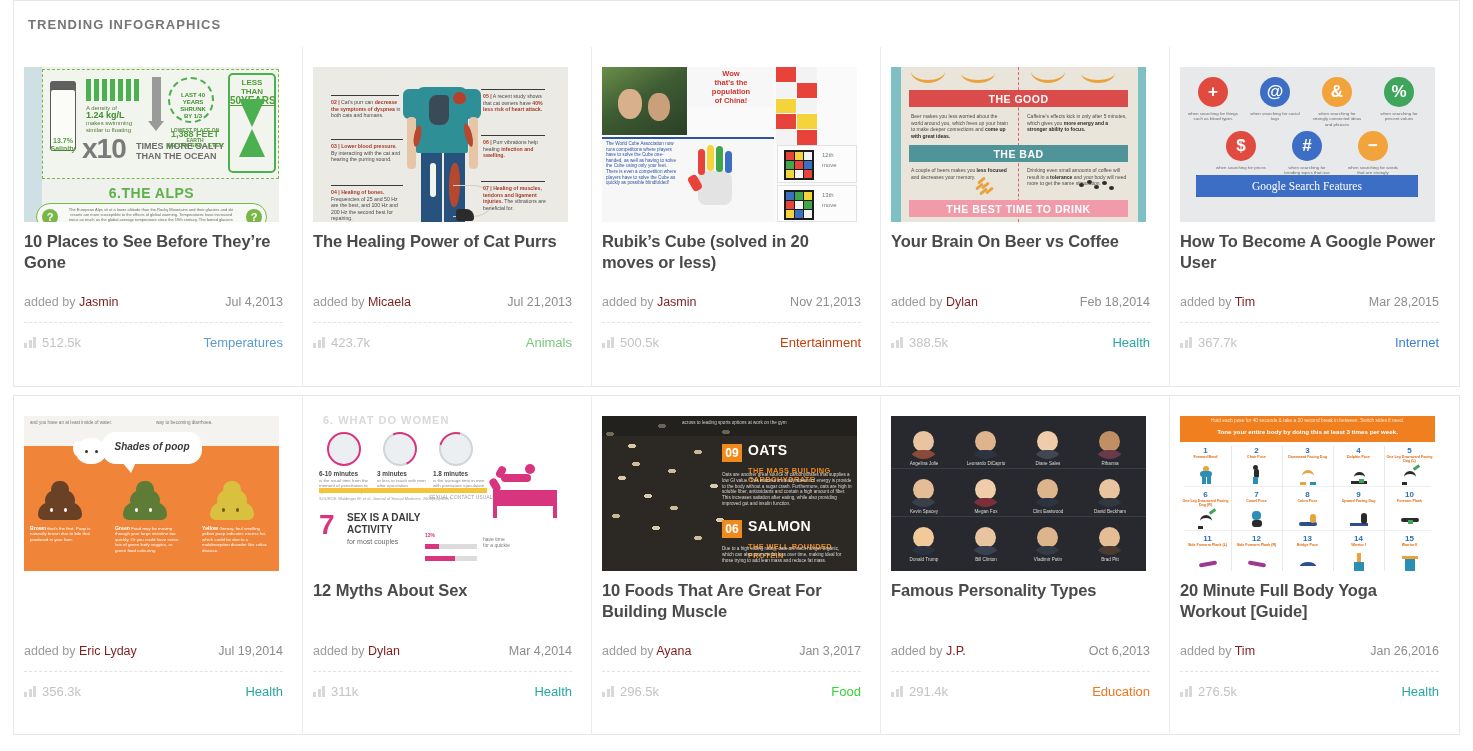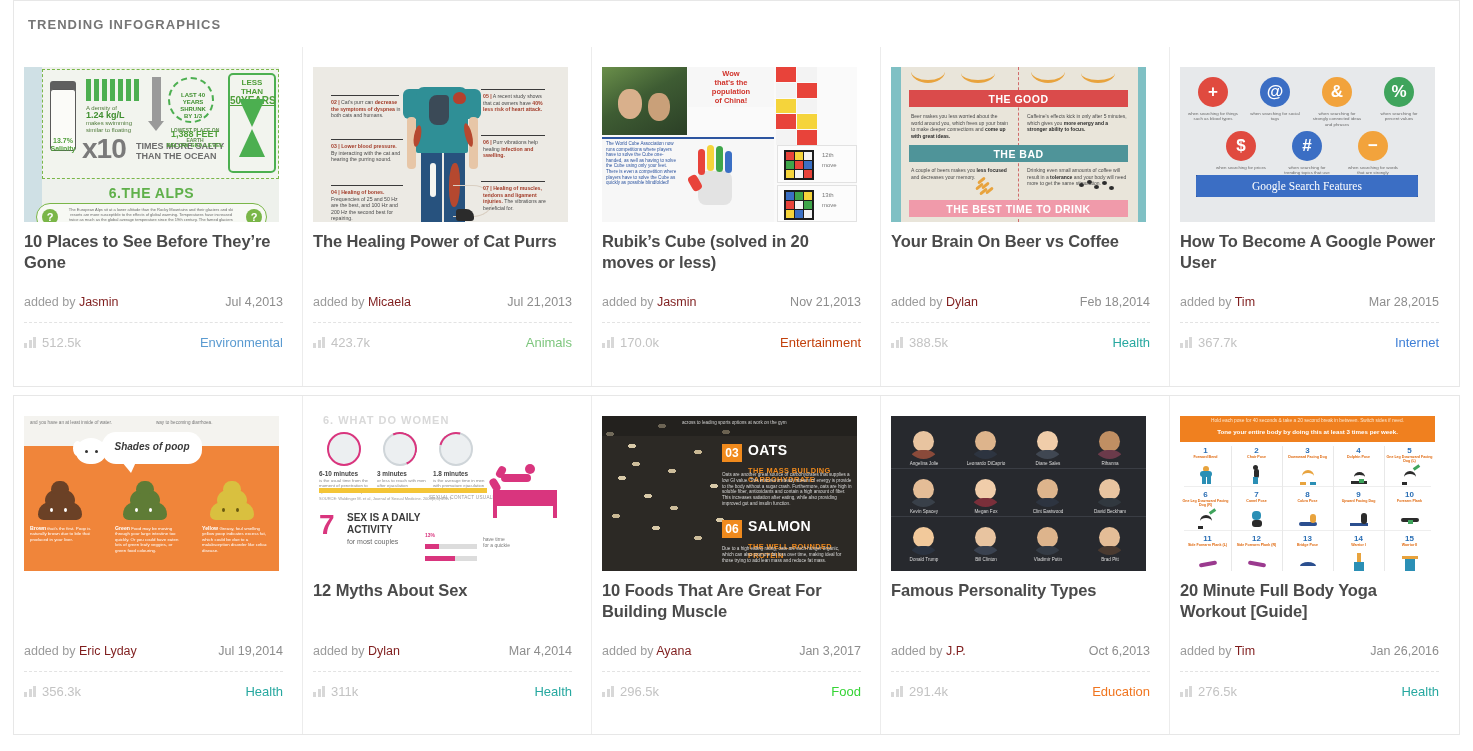--- a/index.html
+++ b/index.html
@@ -353,21 +353,21 @@
       <div class="divider"></div>
       <div class="stats">
         <div class="views">
           <span class="bars">
               <i></i>
               <i></i>
               <i></i>
             </span>
           <span class="views-count">512.5k</span>
         </div>
-        <div class="category" style="color:#5b9bd1">Environmental</div>
+        <div class="category" style="color:#5b9bd1">Temperatures</div>
       </div>
     </div>
 
     <div class="card">
       <div class="thumb-wrap">
         <div class="thumb th2">
           <div class="sleeveL"></div>
             <div class="sleeveR"></div>
           <div class="armL"></div>
             <div class="armR"></div>
@@ -484,21 +484,21 @@
         <div class="date">Nov 21,2013</div>
       </div>
       <div class="divider"></div>
       <div class="stats">
         <div class="views">
           <span class="bars">
               <i></i>
               <i></i>
               <i></i>
             </span>
-          <span class="views-count">170.0k</span>
+          <span class="views-count">500.5k</span>
         </div>
         <div class="category" style="color:#c2410c">Entertainment</div>
       </div>
     </div>
 
     <div class="card">
       <div class="thumb-wrap">
         <div class="thumb th4">
           <div class="lbar"></div>
             <div class="rbar"></div>
@@ -707,21 +707,21 @@
         <div class="category" style="color:#27a8a0">Health</div>
       </div>
     </div>
 
     <div class="card">
       <div class="thumb-wrap">
         <div class="thumb th8">
           <div class="grain"></div>
           <div class="toprow"></div>
           <div class="toptxt">across to leading sports options at work on the gym</div>
-          <div class="num" style="top:28px;">03</div>
+          <div class="num" style="top:28px;">09</div>
           <div class="ttl" style="top:26px;">OATS</div>
           <div class="sub" style="top:42px;">THE MASS BUILDING CARBOHYDRATE</div>
           <div class="body" style="top:56px;">Oats are another great source of carbohydrates that supplies a low GI value. This ensures a steady stream of energy is provide to the body without a sugar crash. Furthermore, oats are high in soluble fiber, antioxidants and contain a high amount of fiber. This increases satiation after eating, while also providing improved gut and insulin function.</div>
           <div class="num" style="top:104px;">06</div>
           <div class="ttl" style="top:102px;">SALMON</div>
           <div class="sub" style="top:118px;">THE WELL-ROUNDED PROTEIN</div>
           <div class="body" style="top:130px;">Due to a high eating rating, oats are such hunger organic, which can also promote fat loss over time, making ideal for those trying to add lean mass and reduce fat mass.</div>
         </div>
       </div>
       <div class="card-title">10 Foods That Are Great For Building Muscle</div>

